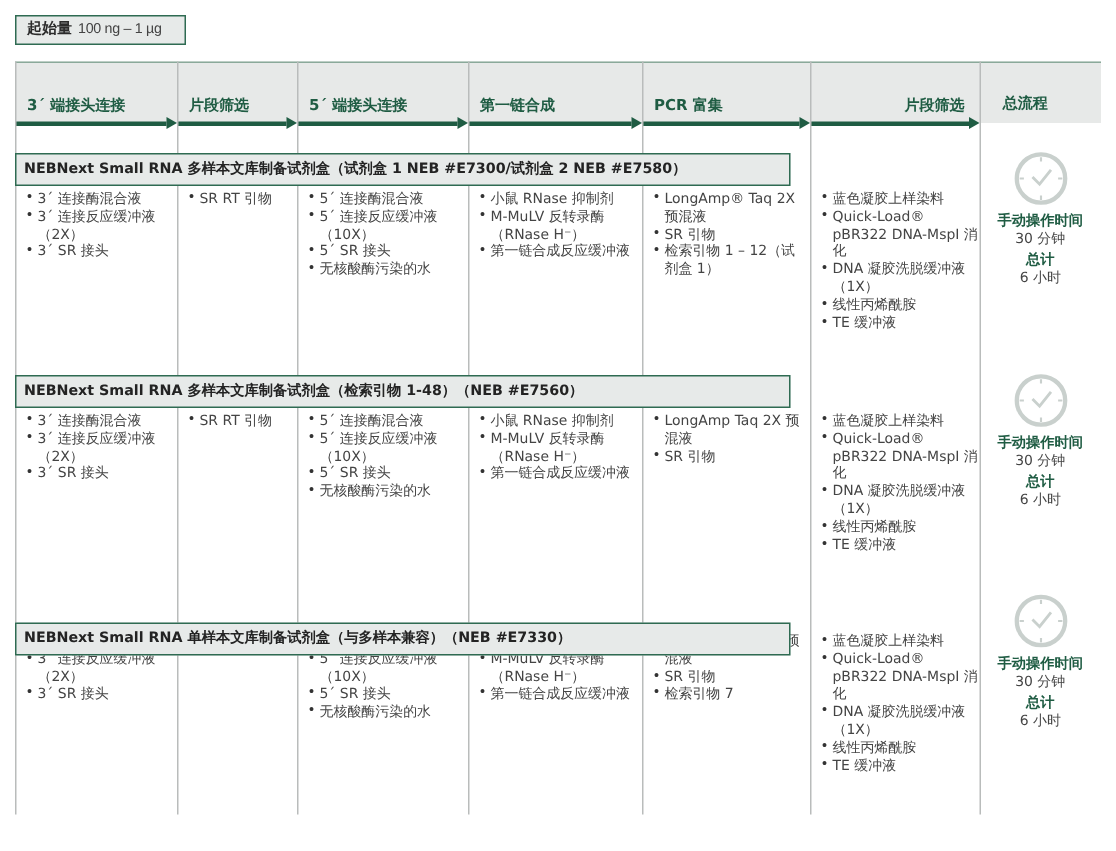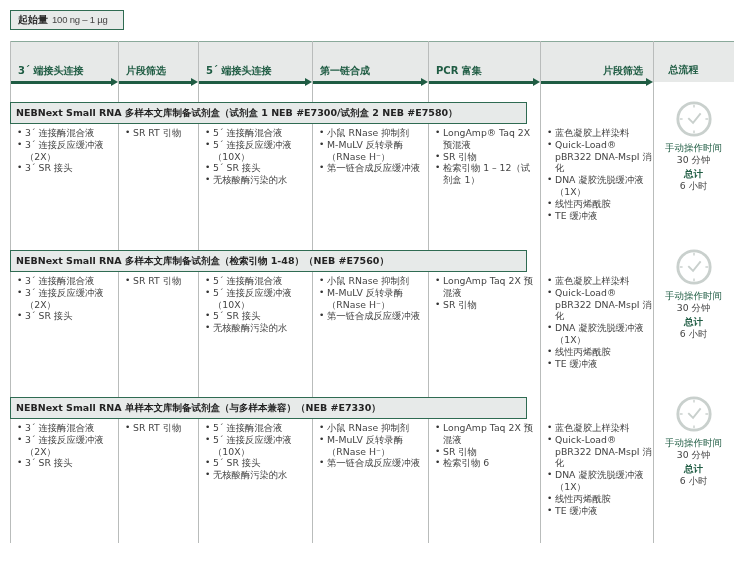--- a/index.html
+++ b/index.html
@@ -42,21 +42,21 @@
     padding-left: 5px; white-space: nowrap; z-index: 2;
   }
 
   .cell { position: absolute; font-size: 9.3px; line-height: 11.8px; color: #444; }
   .cell ul { list-style: none; }
   .cell li { position: relative; padding-left: 9px; }
   .cell li::before { content: "•"; position: absolute; left: 1px; top: 0; font-size: 9px; color: #333; }
 
   .time-block { position: absolute; left: 653px; width: 81px; text-align: center; }
   .clock { display: block; margin: 0 auto; width: 38px; height: 38px; }
-  .time-block .tlabel { font-size: 9.5px; font-weight: normal; color: #1f5c43; line-height: 12px; margin-top: 4px; }
+  .time-block .tlabel { font-size: 9.5px; font-weight: bold; color: #1f5c43; line-height: 12px; margin-top: 4px; }
   .time-block .tval { font-size: 9.3px; color: #444; line-height: 12px; }
   .time-block .tlabel2 { font-size: 9.5px; font-weight: bold; color: #1f5c43; line-height: 12px; margin-top: 2px; text-align: center; }
 </style>
 </head>
 <body>
 
 <div class="input-box">
   <span class="lbl">起始量</span><span class="val">100 ng – 1 µg</span>
 </div>
 
@@ -203,21 +203,21 @@
     <line x1="5" y1="20" x2="8" y2="20" stroke="#c9d0cd" stroke-width="1.5"></line>
     <line x1="32" y1="20" x2="35" y2="20" stroke="#c9d0cd" stroke-width="1.5"></line>
     <polyline points="14,19 19,24 27,14" fill="none" stroke="#c9d0cd" stroke-width="2"></polyline>
   </svg>
   <div class="tlabel">手动操作时间</div>
   <div class="tval">30 分钟</div>
   <div class="tlabel2">总计</div>
   <div class="tval">6 小时</div>
 </div>
 
-<div class="kit-title" style="top:397px;">NEBNext Small RNA 单样本文库制备试剂盒（与多样本兼容）（NEB #E7330）</div>
+<div class="kit-title" style="top:415px;">NEBNext Small RNA 单样本文库制备试剂盒（与多样本兼容）（NEB #E7330）</div>
 
 <div class="cell" style="left:16px;top:422px;width:100px;">
   <ul>
     <li>3´ 连接酶混合液</li>
     <li>3´ 连接反应缓冲液（2X）</li>
     <li>3´ SR 接头</li>
   </ul>
 </div>
 <div class="cell" style="left:124px;top:422px;width:72px;">
   <ul>
@@ -236,21 +236,21 @@
   <ul>
     <li>小鼠 RNase 抑制剂</li>
     <li>M-MuLV 反转录酶（RNase H⁻）</li>
     <li>第一链合成反应缓冲液</li>
   </ul>
 </div>
 <div class="cell" style="left:434px;top:422px;width:104px;">
   <ul>
     <li>LongAmp Taq 2X 预混液</li>
     <li>SR 引物</li>
-    <li>检索引物 6</li>
+    <li>检索引物 7</li>
   </ul>
 </div>
 <div class="cell" style="left:546px;top:422px;width:106px;">
   <ul>
     <li>蓝色凝胶上样染料</li>
     <li>Quick-Load® pBR322 DNA-MspI 消化</li>
     <li>DNA 凝胶洗脱缓冲液（1X）</li>
     <li>线性丙烯酰胺</li>
     <li>TE 缓冲液</li>
   </ul>

